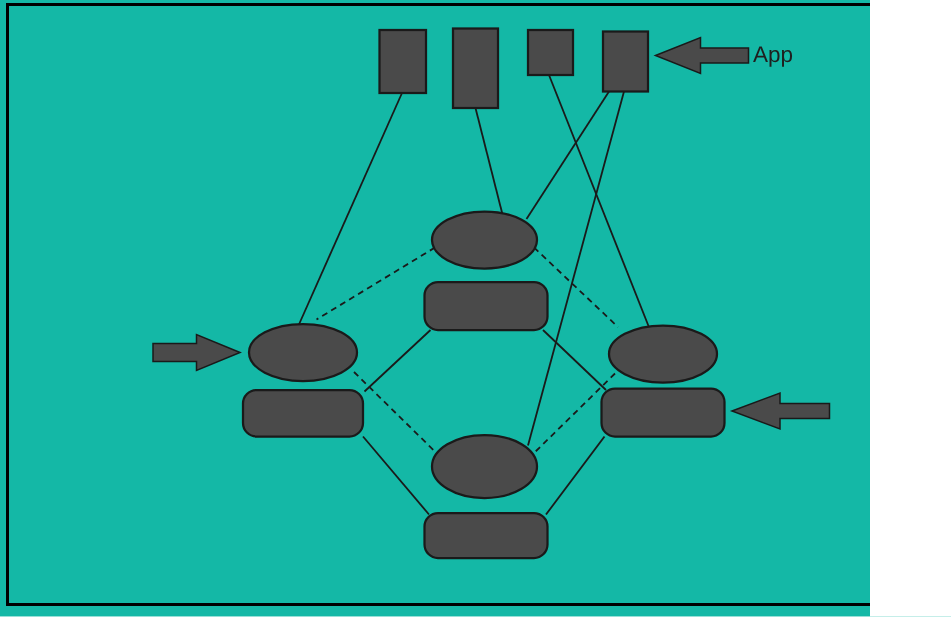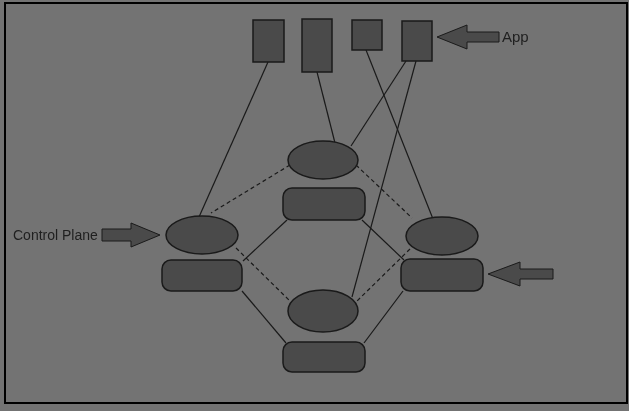--- a/index.html
+++ b/index.html
@@ -1,20 +1,20 @@
 <!DOCTYPE html>
 <html><head>
 <meta charset="utf-8">
 <style>
   html, body { margin: 0; padding: 0; background: #fff; }
   #stage {
     position: relative;
-    width: 629px;
+    width: 580px;
     height: 411px;
-    background: #737373;
+    background: #14b8a6;
     font-family: "Liberation Sans", sans-serif;
     overflow: hidden;
   }
   #diagram-svg { position: absolute; left: 0; top: 0; }
   .diagram-label {
     position: absolute;
     color: #1f1f1f;
     white-space: nowrap;
     font-family: "Liberation Sans", sans-serif;
   }
@@ -53,14 +53,13 @@
       <rect x="283" y="188" width="82" height="32" rx="9" ry="9" fill="#4a4a4a" stroke="#1a1a1a" stroke-width="1.5"></rect>
       <rect x="162" y="260" width="80" height="31" rx="9" ry="9" fill="#4a4a4a" stroke="#1a1a1a" stroke-width="1.5"></rect>
       <rect x="401" y="259" width="82" height="32" rx="9" ry="9" fill="#4a4a4a" stroke="#1a1a1a" stroke-width="1.5"></rect>
       <rect x="283" y="342" width="82" height="30" rx="9" ry="9" fill="#4a4a4a" stroke="#1a1a1a" stroke-width="1.5"></rect>
       <polygon points="437,37 467,25 467,32 499,32 499,42 467,42 467,49" fill="#4a4a4a" stroke="#1a1a1a" stroke-width="1"></polygon>
       <polygon points="160,235 131,223 131,229 102,229 102,241 131,241 131,247" fill="#4a4a4a" stroke="#1a1a1a" stroke-width="1"></polygon>
       <polygon points="488,274 520,262 520,269 553,269 553,279 520,279 520,286" fill="#4a4a4a" stroke="#1a1a1a" stroke-width="1"></polygon>
     </svg>
 
   <div class="diagram-label" id="app-label">App</div>
-  <div class="diagram-label" id="control-plane-label">Control Plane</div>
 </div>
 
 </body></html>

